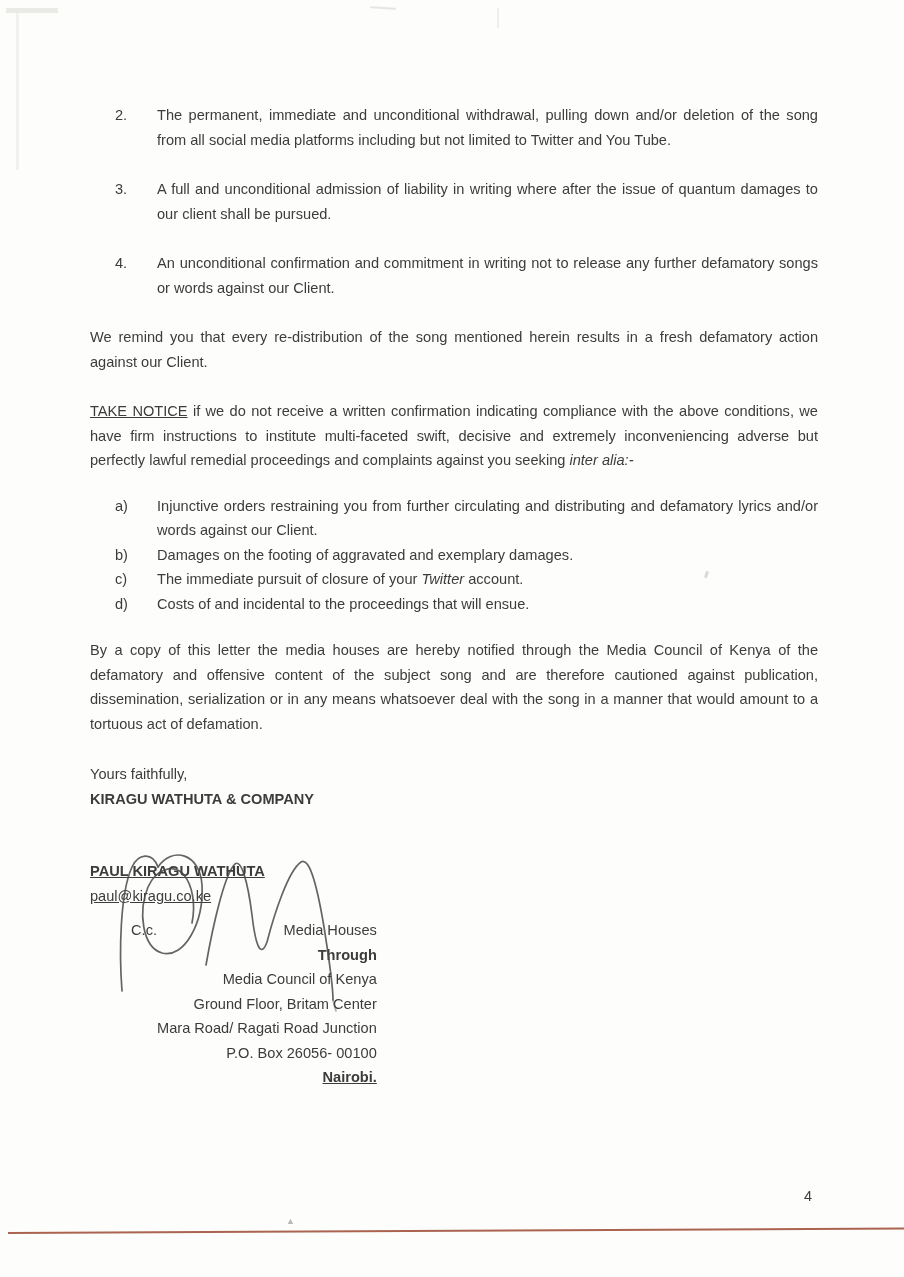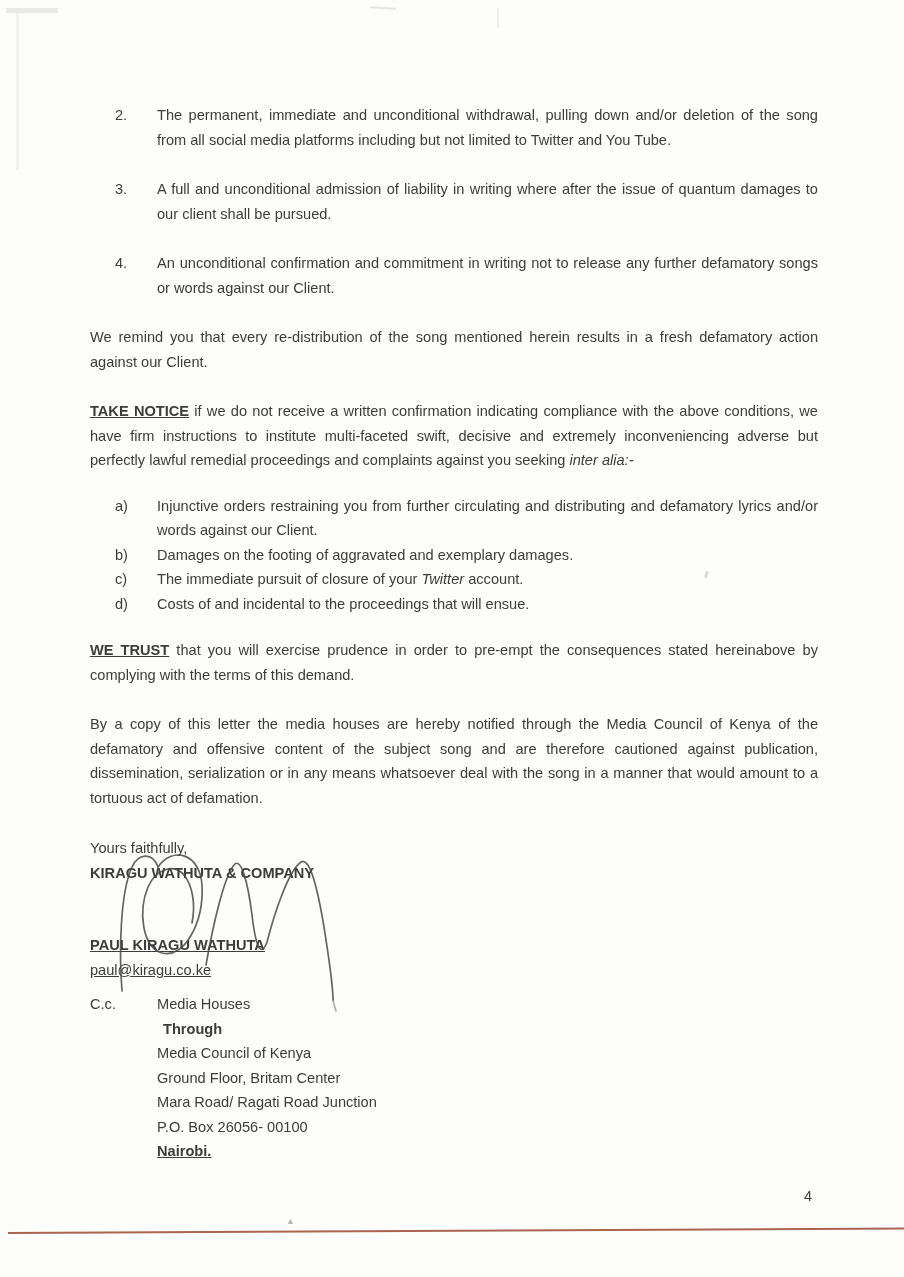--- a/index.html
+++ b/index.html
@@ -13,29 +13,29 @@
   }
   .content{
     position:absolute;left:90px;top:103px;width:728px;
     font-size:14.6px;line-height:24.5px;
   }
   .para{margin:7px 0 25px 0;text-align:justify;}
   .row{display:flex;margin:0 0 25px 0;padding-left:25px;}
   .row.tight{margin-bottom:0;}
   .marker{flex:none;width:30px;}
   .rowtext{flex:1;text-align:justify;margin-left:12px;}
-  .bu{font-weight:bold;text-decoration:underline;}
+  .bu{font-weight:normal;text-decoration:underline;}
   .it{font-style:italic;}
   .lettered{margin-bottom:22px;}
   .tn{margin-bottom:21px;}
   .closing-line{line-height:24.5px;}
   .firm{font-weight:bold;margin-bottom:48px;}
   .signatory{font-weight:bold;text-decoration:underline;}
   .email{text-decoration:underline;margin-bottom:10px;}
-  .cc{display:flex;}
+  .cc{display:flex;text-align:right;}
   .cc-label{flex:none;width:67px;}
   .cc-lines div{line-height:24.5px;}
   .cc-bold{font-weight:bold;padding-left:6px;}
   .cc-last{font-weight:bold;text-decoration:underline;}
   .pagenum{position:absolute;top:1188px;right:92px;font-size:14.5px;}
   .bottom-rule{
     position:absolute;left:8px;top:1232px;width:896px;height:1.6px;
     transform:rotate(-0.28deg);transform-origin:left center;
   }
   .sig{position:absolute;left:100px;top:843px;pointer-events:none;}
@@ -86,21 +86,20 @@
       <div class="row tight">
         <span class="marker">c)</span>
         <div class="rowtext"><span>The immediate pursuit of closure of your </span><span class="it">Twitter</span><span> account.</span></div>
       </div>
       <div class="row tight">
         <span class="marker">d)</span>
         <div class="rowtext"><span>Costs of and incidental to the proceedings that will ensue.</span><span class="it"></span><span></span></div>
       </div>
     </div>
 
-    <p class="para"><span class="bu">WE TRUST</span><span> that you will exercise prudence in order to pre-empt the consequences stated hereinabove by complying with the terms of this demand.</span></p>
 
     <p class="para" style="margin-bottom:26px;">By a copy of this letter the media houses are hereby notified through the Media Council of Kenya of the defamatory and offensive content of the subject song and are therefore cautioned against publication, dissemination, serialization or in any means whatsoever deal with the song in a manner that would amount to a tortuous act of defamation.</p>
 
     <div>
       <div class="closing-line">Yours faithfully,</div>
       <div class="closing-line firm">KIRAGU WATHUTA &amp; COMPANY</div>
       <div class="closing-line signatory">PAUL KIRAGU WATHUTA</div>
       <div class="closing-line email">paul@kiragu.co.ke</div>
     </div>
 

